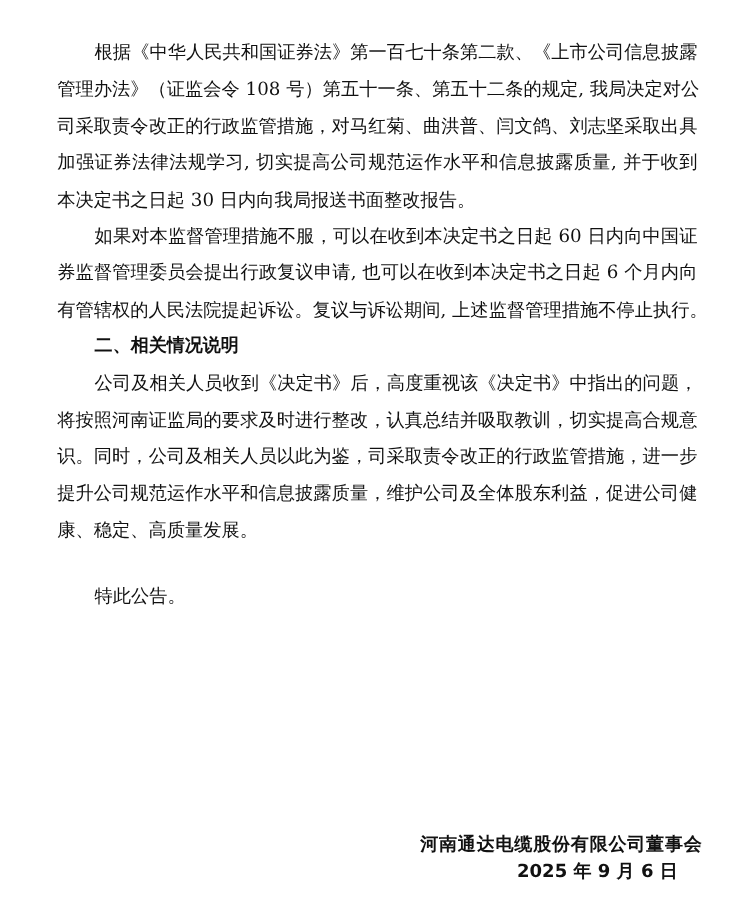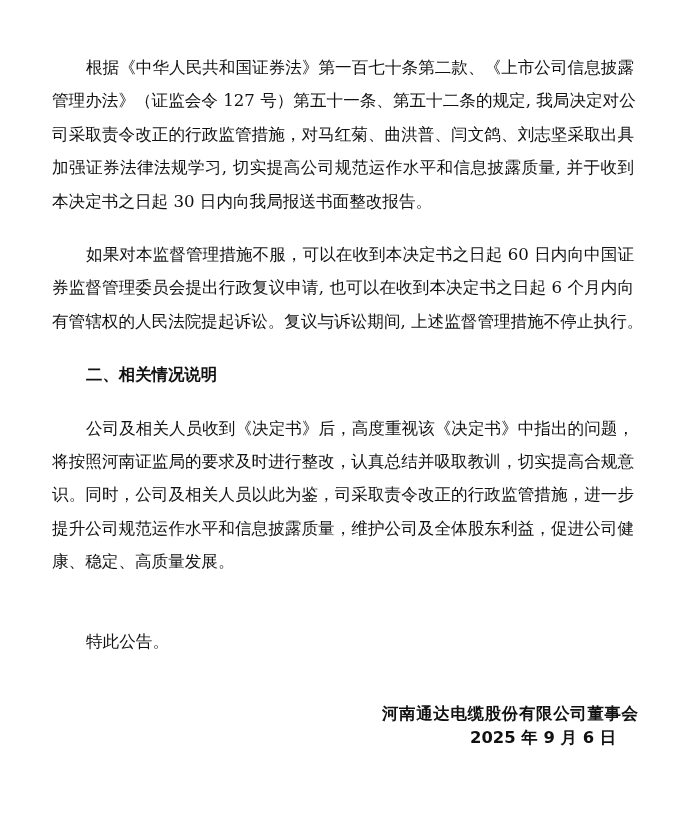--- a/index.html
+++ b/index.html
@@ -28,35 +28,34 @@
       white-space: nowrap;
       text-align: justify;
       text-align-last: justify;
       letter-spacing: 0;
     }
     .line.last {
       text-align-last: left;
     }
     .line.indent {
       padding-left: 34px;
-      margin-top: 20px;
     }
     .heading {
       font-family: Liberation Sans, sans-serif;
       font-weight: bold;
       text-align-last: left;
       font-size: 16.4px;
     }
     .spacer {
       height: 27px;
     }
     .signature {
       position: absolute;
       left: 382px;
-      top: 702px;
+      top: 756px;
       width: 256px;
       font-family: "DejaVu Sans", "Liberation Sans", sans-serif;
     }
     .sig-company {
       font-size: 16.4px;
       font-weight: bold;
       text-align: justify;
       text-align-last: justify;
       white-space: nowrap;
       height: 24px;
@@ -72,21 +71,21 @@
       line-height: 24px;
     }
   </style>
 </head>
 <body>
 
 <div class="page">
 
   <div>
     <div class="line indent">根据《中华人民共和国证券法》第一百七十条第二款、《上市公司信息披露</div>
-    <div class="line">管理办法》（证监会令 127 号）第五十一条、第五十二条的规定, 我局决定对公</div>
+    <div class="line">管理办法》（证监会令 108 号）第五十一条、第五十二条的规定, 我局决定对公</div>
     <div class="line">司采取责令改正的行政监管措施，对马红菊、曲洪普、闫文鸽、刘志坚采取出具</div>
     <div class="line">加强证券法律法规学习, 切实提高公司规范运作水平和信息披露质量, 并于收到</div>
     <div class="line last">本决定书之日起 30 日内向我局报送书面整改报告。</div>
   </div>
 
   <div>
     <div class="line indent">如果对本监督管理措施不服，可以在收到本决定书之日起 60 日内向中国证</div>
     <div class="line">券监督管理委员会提出行政复议申请, 也可以在收到本决定书之日起 6 个月内向</div>
     <div class="line">有管辖权的人民法院提起诉讼。复议与诉讼期间, 上述监督管理措施不停止执行。</div>
   </div>

